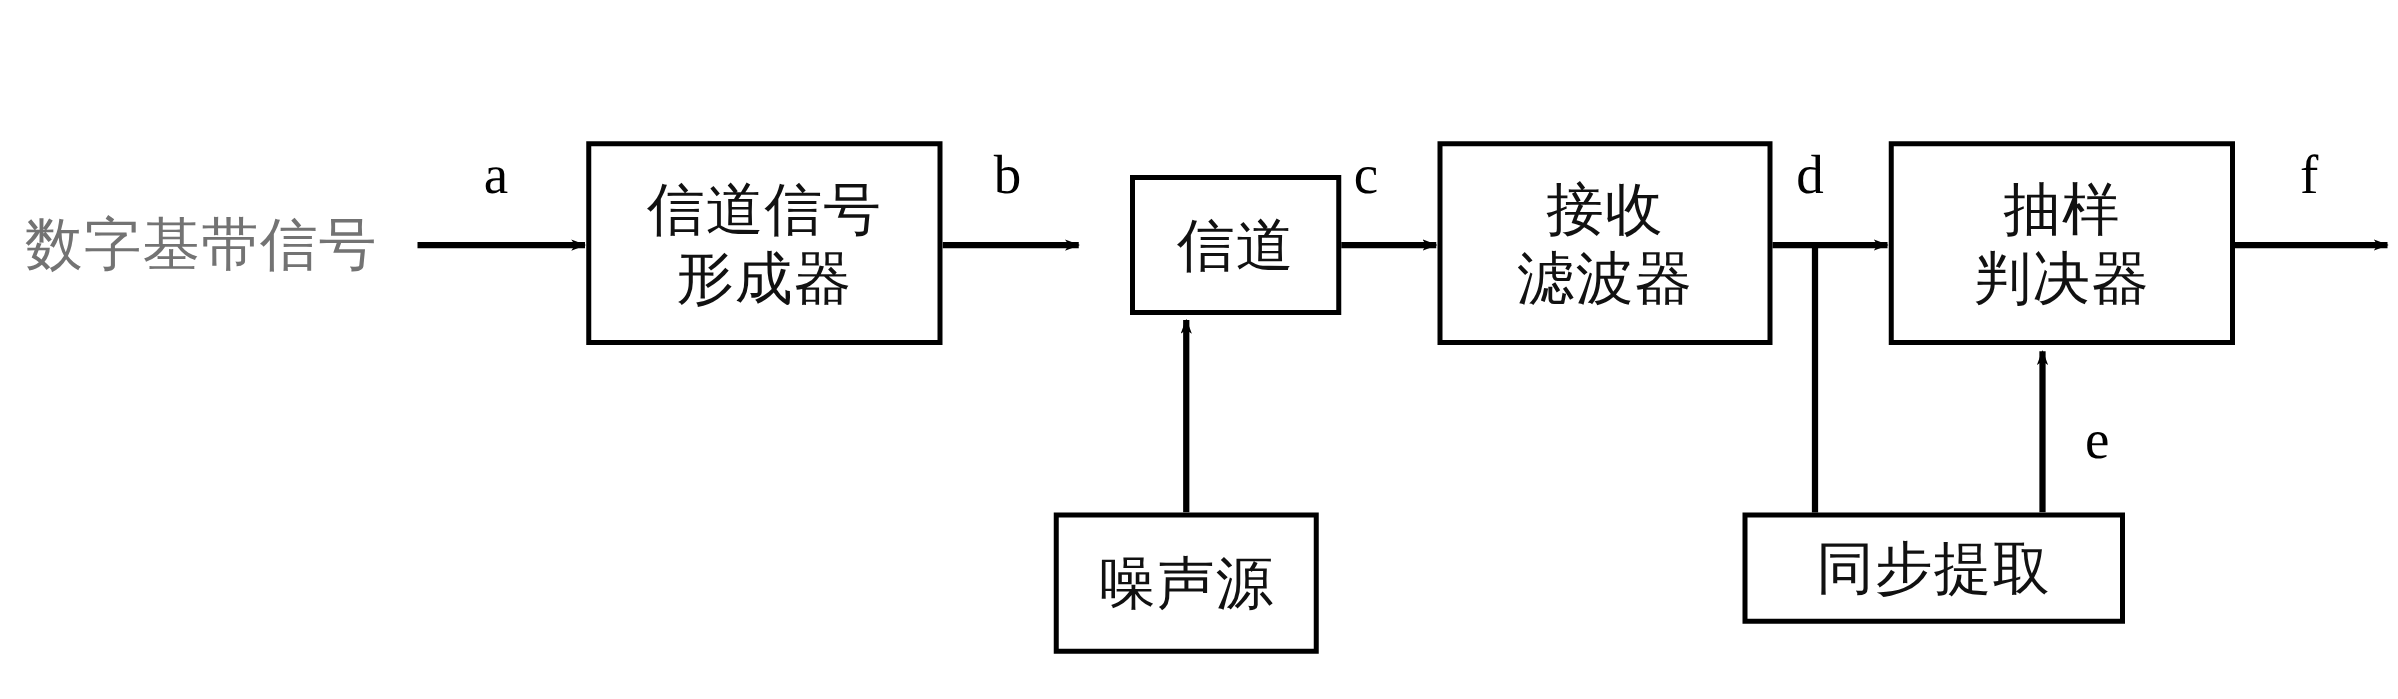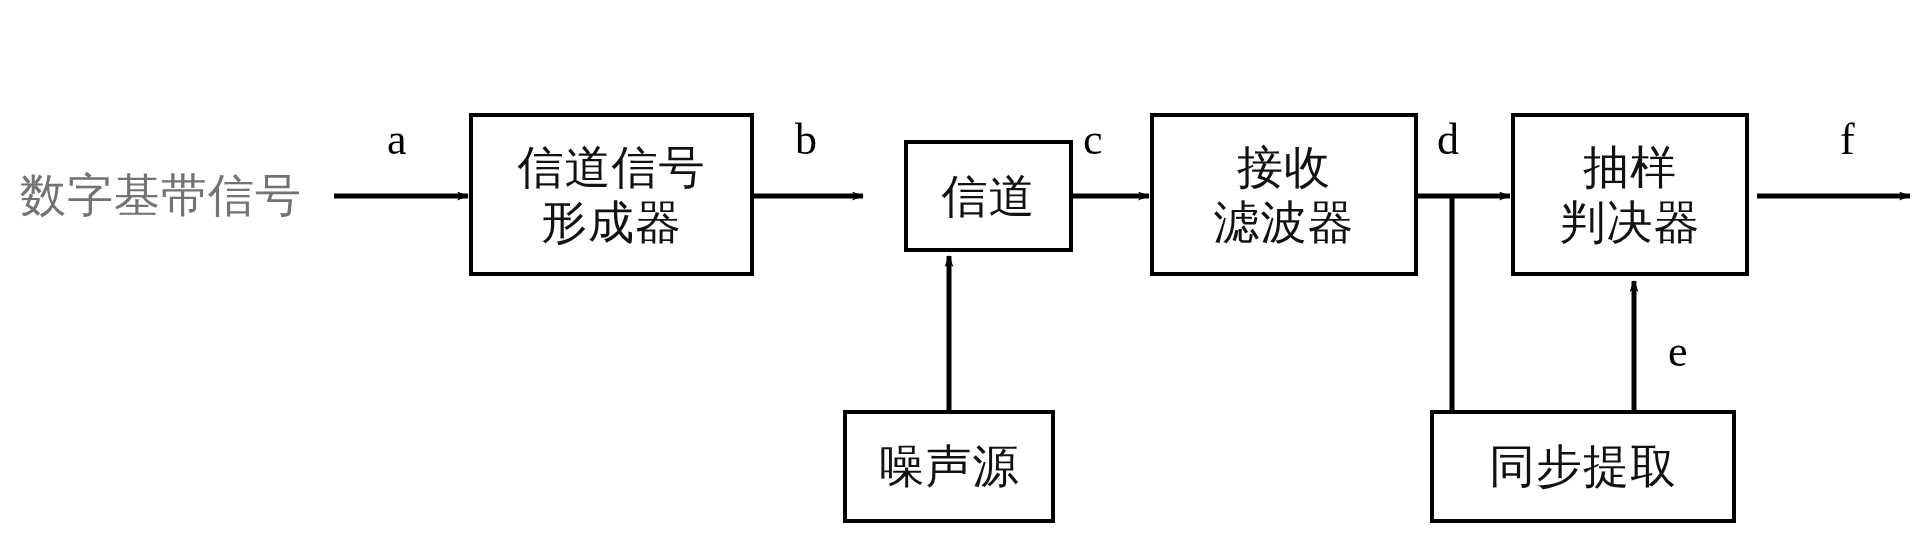--- a/index.html
+++ b/index.html
@@ -103,30 +103,30 @@
 
   <div class="block" style="left:904px; top:140px; width:169px; height:112px;">
     <span class="blk-line">信道</span>
   </div>
 
   <div class="block" style="left:1150px; top:113px; width:268px; height:163px;">
     <span class="blk-line">接收</span>
     <span class="blk-line">滤波器</span>
   </div>
 
-  <div class="block" style="left:1511px; top:113px; width:238px; height:163px;">
+  <div class="block" style="left:1511px; top:113px; width:277px; height:163px;">
     <span class="blk-line">抽样</span>
     <span class="blk-line">判决器</span>
   </div>
 
   <div class="block" style="left:843px; top:410px; width:212px; height:113px;">
     <span class="blk-line">噪声源</span>
   </div>
 
-  <div class="block" style="left:1394px; top:410px; width:306px; height:113px;margin-left:36px;">
+  <div class="block" style="left:1394px; top:410px; width:306px; height:89px;">
     <span class="blk-line">同步提取</span>
   </div>
 
   <div class="sig-label" style="left:387px; top:118px;">a</div>
   <div class="sig-label" style="left:795px; top:118px;">b</div>
   <div class="sig-label" style="left:1083px; top:118px;">c</div>
   <div class="sig-label" style="left:1437px; top:118px;">d</div>
   <div class="sig-label" style="left:1668px; top:330px;">e</div>
   <div class="sig-label" style="left:1840px; top:118px;">f</div>
 

